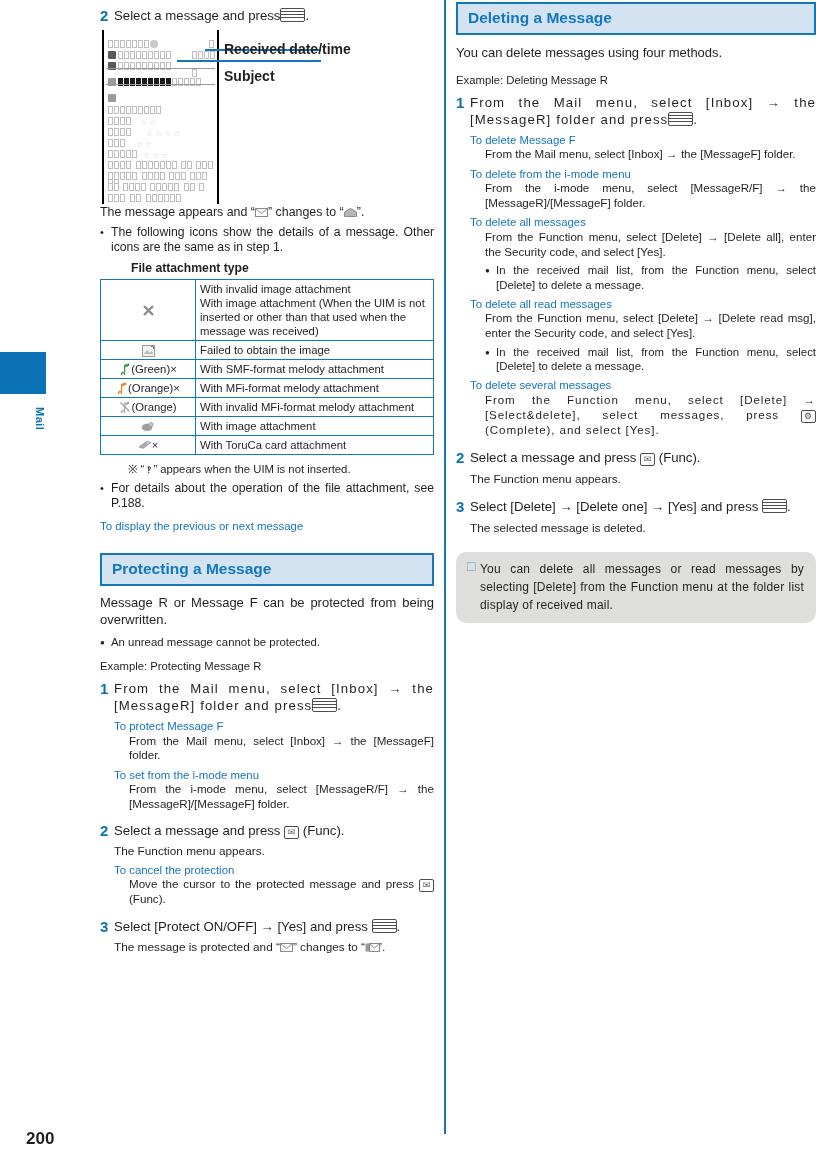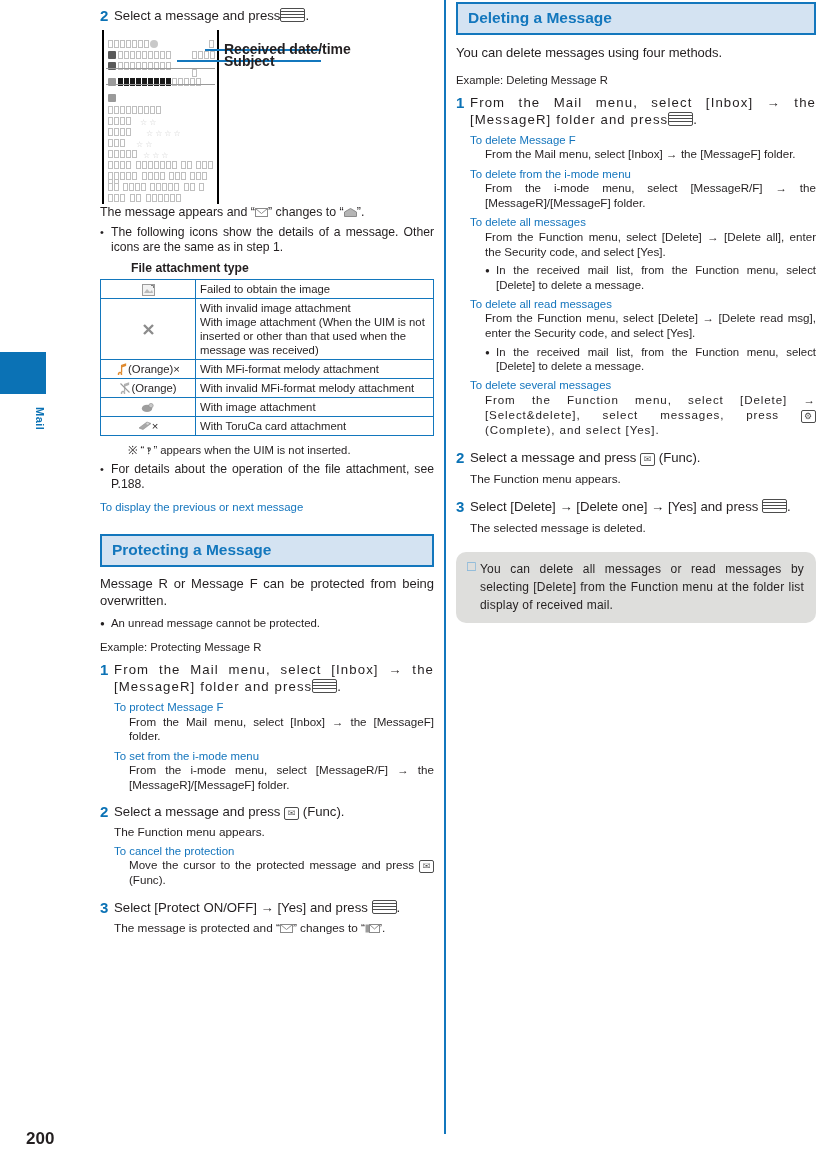--- a/index.html
+++ b/index.html
@@ -408,21 +408,21 @@
         <span class="glyph"></span><span class="glyph"></span><span style="display:inline-block;width:3px"></span><span class="glyph"></span><span class="glyph"></span><span class="glyph"></span><span class="glyph"></span><span style="display:inline-block;width:3px"></span><span class="glyph"></span><span class="glyph"></span><span class="glyph"></span><span class="glyph"></span><span class="glyph"></span><span style="display:inline-block;width:4px"></span><span class="glyph"></span><span class="glyph"></span><span style="display:inline-block;width:3px"></span><span class="glyph"></span>
       </div>
       <div class="scr-row" style="left:4px; top:158px;">
         <span class="glyph"></span><span class="glyph"></span><span class="glyph"></span><span style="display:inline-block;width:4px"></span><span class="glyph"></span><span class="glyph"></span><span style="display:inline-block;width:4px"></span><span class="glyph"></span><span class="glyph"></span><span class="glyph"></span><span class="glyph"></span><span class="glyph"></span><span class="glyph"></span>
       </div>
     </div>
 
     <div class="callout-line" style="left:105px; top:19px; width:116px;"></div>
     <div class="callout-label" style="left:124px; top:13px;">Received date/time</div>
     <div class="callout-line" style="left:77px; top:30px; width:144px;"></div>
-    <div class="callout-label" style="left:124px; top:25px;">Subject</div>
+    <div class="callout-label" style="left:124px; top:40px;">Subject</div>
   </div>
 
   <div class="body-txt" style="margin-top:0;">
     <span>The message appears and “</span><span class="ic-env"><svg width="13" height="9" viewBox="0 0 13 9">
           <rect x="0.5" y="0.5" width="12" height="8" fill="#fff" stroke="#8a8a8a"></rect>
           <path d="M0.5 0.5 L6.5 5.5 L12.5 0.5" fill="none" stroke="#8a8a8a"></path>
         </svg></span><span>” changes to “</span><span class="ic-env-open"><svg width="13" height="9" viewBox="0 0 13 9">
           <path d="M0.5 8.5 L0.5 4 L6.5 0.5 L12.5 4 L12.5 8.5 Z" fill="#b5b5b5" stroke="#8a8a8a"></path>
         </svg></span><span>”.</span>
   </div>
@@ -430,37 +430,46 @@
   <div class="bullet">
     <div class="dot">•</div>
     <div class="btxt">The following icons show the details of a message. Other icons are the same as in step 1.</div>
   </div>
 
   <div class="fn-title" style="margin-left:11px;padding-left:20px;">File attachment type</div>
 
   <table class="icontable">
     <tbody>
         <tr>
+      <td class="ic">
+        <svg width="13" height="13" viewBox="0 0 13 13" style="vertical-align:middle">
+              <path d="M2 2 L11 11 M11 2 L2 11" stroke="#8c8c8c" stroke-width="2.4" fill="none"></path>
+            </svg>
+      </td>
+      <td style="white-space:pre-line">With invalid image attachment
+With image attachment (When the UIM is not inserted or other than that used when the message was received)</td>
+    </tr>
+    <tr>
       <td class="ic">
         <svg width="13" height="12" viewBox="0 0 13 12" style="vertical-align:middle">
               <rect x="0.5" y="0.5" width="12" height="11" fill="#f2f2f2" stroke="#9b9b9b"></rect>
               <path d="M2 9 L5 5 L8 8 L10 6 L11 9 Z" fill="#b9b9b9"></path>
               <path d="M9 1.5 L11.5 1.5 L11.5 4" fill="none" stroke="#7d7d7d"></path>
             </svg>
       </td>
       <td>Failed to obtain the image</td>
     </tr>
     <tr>
       <td class="ic">
-        <svg width="13" height="13" viewBox="0 0 13 13" style="vertical-align:middle">
-              <path d="M2 2 L11 11 M11 2 L2 11" stroke="#8c8c8c" stroke-width="2.4" fill="none"></path>
-            </svg>
+        <span><svg width="12" height="12" viewBox="0 0 12 12" style="vertical-align:-2px">
+                <path d="M4 9.5 a1.6 1.6 0 1 0 0.01 0 M5.6 9.5 L5.6 2.5 L9.5 1.2 L9.5 3" fill="none" stroke="#3f9a52" stroke-width="1.3"></path>
+                <path d="M5.6 2.6 L9.5 1.3 L9.5 3.2 L5.6 4.4 Z" fill="#3f9a52"></path>
+              </svg></span><span>(Green)×</span>
       </td>
-      <td style="white-space:pre-line">With invalid image attachment
-With image attachment (When the UIM is not inserted or other than that used when the message was received)</td>
+      <td>With SMF-format melody attachment</td>
     </tr>
     <tr>
       <td class="ic">
         <span><svg width="12" height="12" viewBox="0 0 12 12" style="vertical-align:-2px">
                 <path d="M4 9.5 a1.6 1.6 0 1 0 0.01 0 M5.6 9.5 L5.6 2.5 L9.5 1.2 L9.5 3" fill="none" stroke="#e08a2e" stroke-width="1.3"></path>
                 <path d="M5.6 2.6 L9.5 1.3 L9.5 3.2 L5.6 4.4 Z" fill="#e08a2e"></path>
               </svg></span><span>(Orange)×</span>
       </td>
       <td>With MFi-format melody attachment</td>
     </tr>

